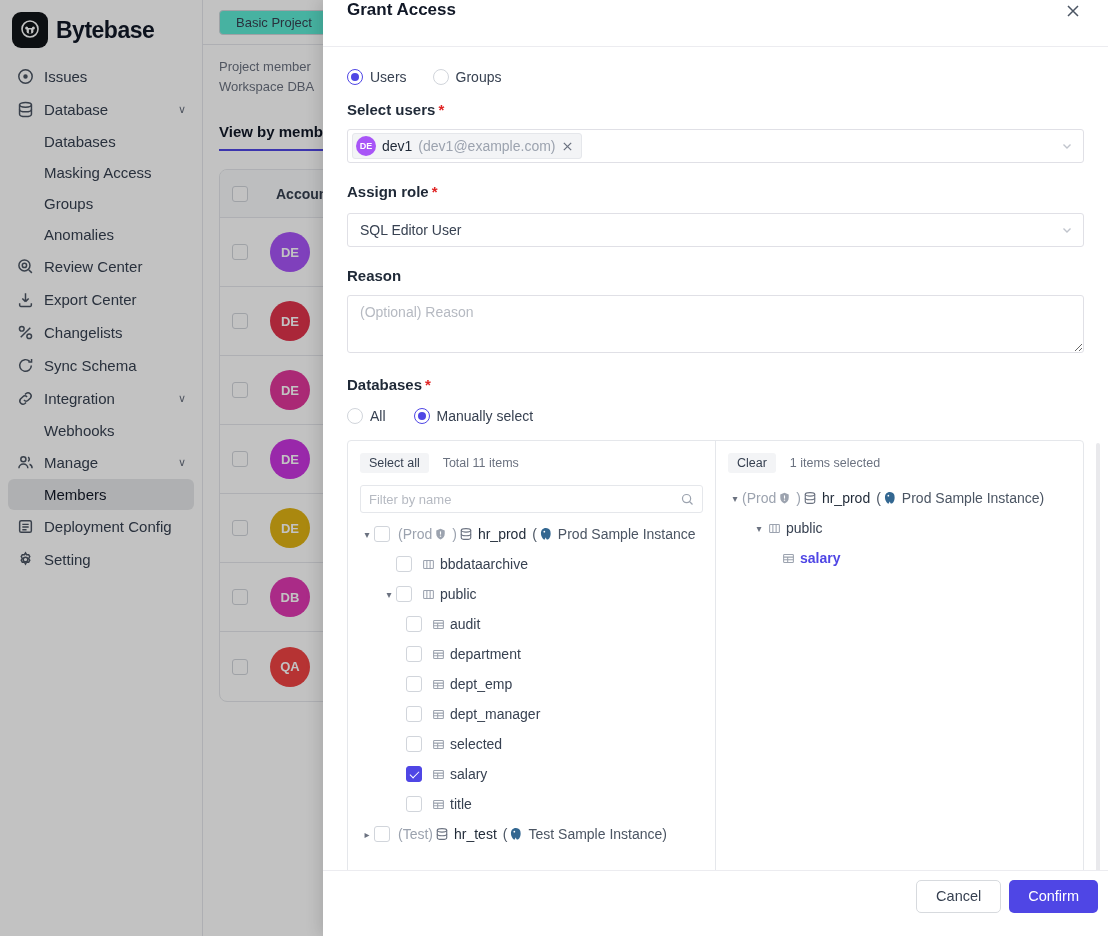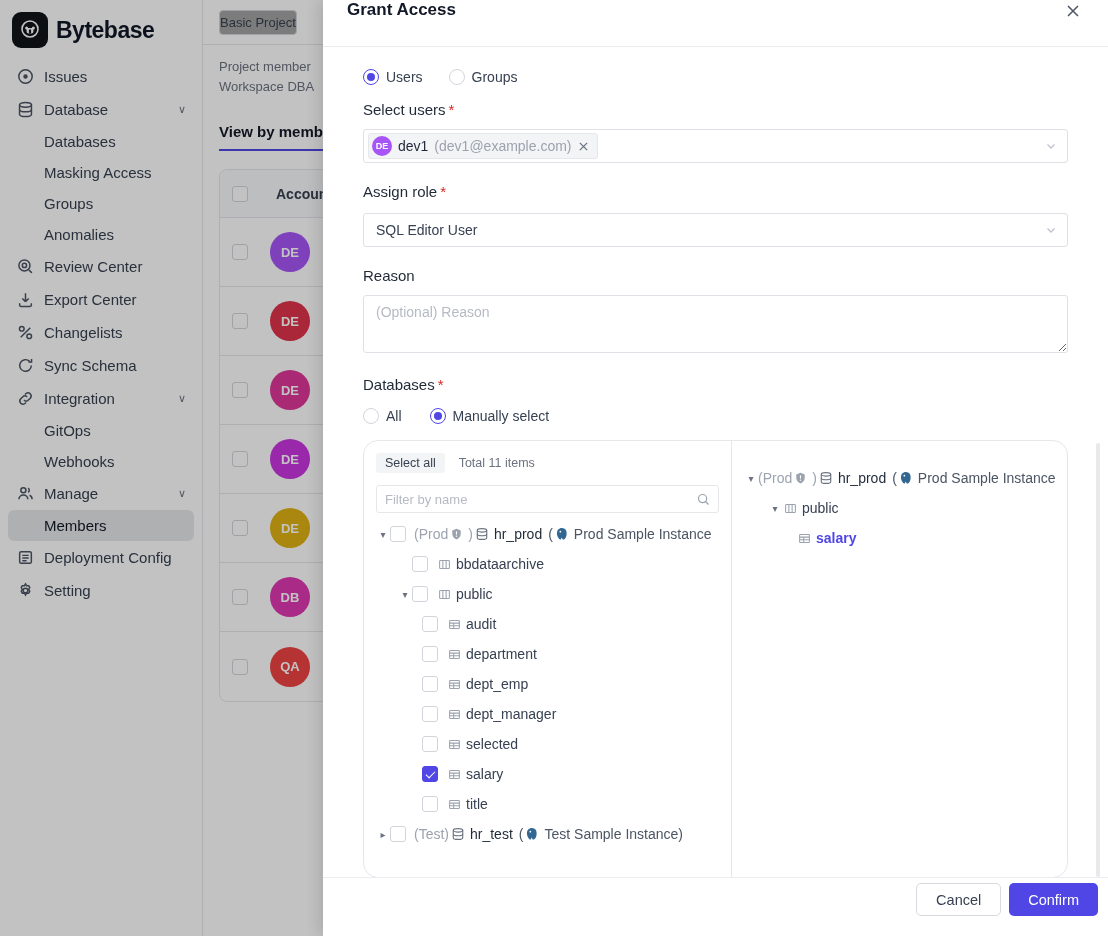--- a/index.html
+++ b/index.html
@@ -16,21 +16,21 @@
   .logo-text { font-size:23px; font-weight:700; color:#111827; letter-spacing:-0.5px; }
   .nav-item { display:flex; align-items:center; gap:10px; height:33px; padding:0 8px; border-radius:6px;
     font-size:15px; color:#374151; cursor:pointer; }
   .nav-item .nicon { width:18px; height:18px; flex:none; display:flex; align-items:center; justify-content:center; color:#4b5563; }
   .nav-sub { padding-left:36px; height:31px; display:flex; align-items:center; border-radius:6px; font-size:15px; color:#374151; cursor:pointer; }
   .nav-sub.active { background:#e7e8ea; color:#111827; }
   .nav-chev { margin-left:auto; color:#6b7280; font-size:11px; }
 
   .main { flex:1; display:flex; flex-direction:column; min-width:0; }
   .topbar { height:45px; border-bottom:1px solid #e5e7eb; display:flex; align-items:center; padding:0 16px; }
-  .proj-chip { border:1px solid #d1d5db; border-radius:4px; padding:4px 0; font-size:13px; color:#374151; background:#a3a3a3; }
+  .proj-chip { border:1px solid #d1d5db; border-radius:4px; padding:4px 16px; font-size:13px; color:#374151; background:#5eead4; }
   .content { padding:12px 16px; }
   .desc { font-size:13px; color:#6b7280; line-height:20px; }
   .tabline { margin-top:26px; display:inline-block; font-size:15px; font-weight:600; color:#111827;
     padding-bottom:9px; border-bottom:2px solid #4f46e5; }
   .mtable { margin-top:18px; border:1px solid #e5e7eb; border-radius:8px; width:1000px; overflow:hidden; }
   .mtable .thead { height:48px; background:#f9fafb; display:flex; align-items:center; padding:0 12px;
     border-bottom:1px solid #e5e7eb; font-weight:600; font-size:14px; color:#374151; }
   .mrow { height:69px; display:flex; align-items:center; padding:0 12px; border-bottom:1px solid #e5e7eb; }
   .mrow:last-child { border-bottom:none; }
   .cbx { width:16px; height:16px; border:1px solid #d1d5db; border-radius:3px; background:#fff; flex:none; }
@@ -44,48 +44,48 @@
   
   .overlay { position:absolute; inset:0; background:rgba(0,0,0,0.24); }
 
   
   .modal { position:absolute; top:0; right:0; width:785px; height:936px; background:#fff;
     display:flex; flex-direction:column; box-shadow:-4px 0 14px rgba(0,0,0,0.12); }
   .mhead { height:47px; flex:none; display:flex; align-items:flex-start; justify-content:space-between;
     padding:0 24px; border-bottom:1px solid #ececf0; }
   .mtitle { font-size:17px; font-weight:600; color:#111827; }
   .xbtn { width:22px; height:22px; display:flex; align-items:center; justify-content:center; cursor:pointer; color:#4b5563; }
-  .mbody { flex:1; padding:20px 40px 0; overflow:hidden; position:relative; }
+  .mbody { flex:1; padding:20px 24px 0; overflow:hidden; position:relative; }
 
   .radio-row { display:flex; align-items:center; gap:14px; height:20px; }
   .radio { width:16px; height:16px; border-radius:50%; border:1px solid #d1d5db; background:#fff; position:relative; flex:none; }
   .radio.sel { border:1.5px solid #4f46e5; }
   .radio.sel::after { content:""; position:absolute; inset:3px; border-radius:50%; background:#4f46e5; }
   .rlabel { font-size:14px; color:#374151; margin-left:-7px; }
-  .flabel { margin-top:18px; font-size:15px; font-weight:400; color:#1f2937; height:18px; }
+  .flabel { margin-top:18px; font-size:15px; font-weight:700; color:#1f2937; height:18px; }
   .req { color:#e02424; margin-left:3px; }
 
   .field { margin-top:10px; height:34px; border:1px solid #e0e0e6; border-radius:3px; display:flex;
     align-items:center; padding:0 12px 0 4px; position:relative; background:#fff; }
   .tag { display:flex; align-items:center; gap:6px; background:#f3f4f6; border:1px solid #e5e7eb;
     border-radius:3px; height:26px; padding:0 8px 0 3px; font-size:14px; }
   .tag .tavatar { width:20px; height:20px; border-radius:50%; color:#fff; font-size:9px; font-weight:700;
     display:flex; align-items:center; justify-content:center; }
   .tname { color:#1f2937; }
   .temail { color:#9ca3af; }
   .tagx { color:#6b7280; cursor:pointer; display:flex; }
   .chev { position:absolute; right:10px; color:#c0c4cc; display:flex; }
   .sel-text { font-size:14px; color:#374151; padding-left:8px; }
 
   textarea.reason { margin-top:10px; width:100%; height:58px; border:1px solid #e0e0e6; border-radius:3px;
     padding:8px 12px; font-family:"Liberation Sans", sans-serif; font-size:14px; color:#374151; resize:both; }
   textarea.reason::placeholder { color:#b6bac2; }
 
   
-  .picker { margin-top:14px; height:438px; border:1px solid #e5e7eb; border-radius:15px; display:flex; overflow:hidden; }
+  .picker { margin-top:14px; height:438px; border:1px solid #e5e7eb; border-radius:4px; display:flex; overflow:hidden; }
   .pleft { width:368px; flex:none; border-right:1px solid #e5e7eb; padding:12px; overflow:hidden; }
   .pright { flex:1; padding:12px; overflow:hidden; }
   .chipbtn { display:inline-block; background:#f3f4f6; border-radius:3px; padding:3px 9px; font-size:12.5px;
     color:#374151; cursor:pointer; }
   .chipnote { font-size:12.5px; color:#6b7280; margin-left:10px; }
   .filter { margin-top:12px; height:28px; border:1px solid #e5e7eb; border-radius:3px; display:flex;
     align-items:center; padding:0 8px; color:#9ca3af; }
   .filter .ph { font-size:13px; color:#b6bac2; flex:1; }
   .tree { margin-top:6px; }
   .trow { display:flex; align-items:center; height:30px; white-space:nowrap; overflow:hidden; font-size:14px; color:#374151; }
@@ -99,21 +99,21 @@
   .gray { color:#9ca3af; }
   .ticon { display:flex; margin:0 5px 0 2px; flex:none; }
   .nm { color:#1f2937; }
   .inst { color:#4b5563; }
   .hl { color:#4f46e5; font-weight:600; }
   .ind1 { padding-left:22px; } .ind2 { padding-left:46px;text-align:right; }
   .rind1 { padding-left:24px; } .rind2 { padding-left:52px; }
 
   .scrollhint { position:absolute; right:8px; top:396px; width:4px; height:434px; background:#e9e9ec; border-radius:2px; }
 
-  .mfoot { flex:none; height:59px; border-top:1px solid #ececf0; display:flex; align-items:center;
+  .mfoot { flex:none; height:66px; border-top:1px solid #ececf0; display:flex; align-items:center;
     justify-content:flex-end; gap:8px; padding:0 10px 15px 24px; }
   .btn { height:33px; padding:0 19px; border-radius:5px; font-size:14.5px; display:flex; align-items:center;
     cursor:pointer; }
   .btn.ghost { border:1px solid #d7dade; background:#fff; color:#374151; }
   .btn.primary { background:#4f46e5; color:#fff; }
 
   svg { display:block; }
 </style>
 </head>
 <body>
@@ -207,23 +207,20 @@
     <div class="nav-item">
       <span class="nicon">
           <svg width="17" height="17" viewBox="0 0 16 16" fill="none" stroke="#4b5563" stroke-width="1.4">
             <path d="M6.5 9.5a3 3 0 0 0 4.2 0l2-2a3 3 0 0 0-4.2-4.2l-1 1"></path>
             <path d="M9.5 6.5a3 3 0 0 0-4.2 0l-2 2a3 3 0 0 0 4.2 4.2l1-1"></path>
           </svg>
         </span>
       <span>Integration</span>
       <span class="nav-chev">∨</span>
     </div>
-    <div class="nav-sub">
-        <span>GitOps</span>
-      </div>
     <div class="nav-sub">
         <span>Webhooks</span>
       </div>
     <div class="nav-item">
       <span class="nicon">
           <svg width="17" height="17" viewBox="0 0 16 16" fill="none" stroke="#4b5563" stroke-width="1.4">
             <circle cx="6" cy="5" r="2.4"></circle>
             <path d="M1.8 13.5c0-2.3 1.9-4 4.2-4s4.2 1.7 4.2 4"></path>
             <path d="M10.5 3a2.4 2.4 0 0 1 0 4"></path>
             <path d="M11.8 9.7c1.5.5 2.4 1.9 2.4 3.8"></path>
@@ -528,20 +525,24 @@
                   <path d="M8 1C4.2 1 2.2 3.6 2.2 7c0 3.1 1.5 5.6 3 7 .5.5 1.5.4 1.8-.3.2-.6 0-1.1.4-1.3.3-.1.8 0 .8.6 0 .8.7 1.3 1.5 1.3 1 0 3.6-1.9 3.6-7.3C13.3 3.4 11.6 1 8 1z" fill="#336791"></path>
                   <circle cx="6.1" cy="5.3" r="1" fill="#fff"></circle>
                 </svg>
               </span>
             <span class="inst">Test Sample Instance)</span>
           </div>
         </div>
       </div>
 
       <div class="pright">
+        <div>
+          <span class="chipbtn">Clear</span>
+          <span class="chipnote">1 items selected</span>
+        </div>
         <div class="tree" style="margin-top:10px">
           <div class="trow">
             <span class="caret">▾</span>
             <span class="gray">(Prod</span>
             <span class="ticon">
                 <svg width="13" height="13" viewBox="0 0 16 16">
                   <path d="M8 1l5.2 2v4.2c0 3.4-2.1 5.9-5.2 7-3.1-1.1-5.2-3.6-5.2-7V3z" fill="#9ca3af"></path>
                   <rect x="7.3" y="4" width="1.4" height="4.2" rx="0.7" fill="#fff"></rect>
                   <circle cx="8" cy="10" r="0.9" fill="#fff"></circle>
                 </svg>

